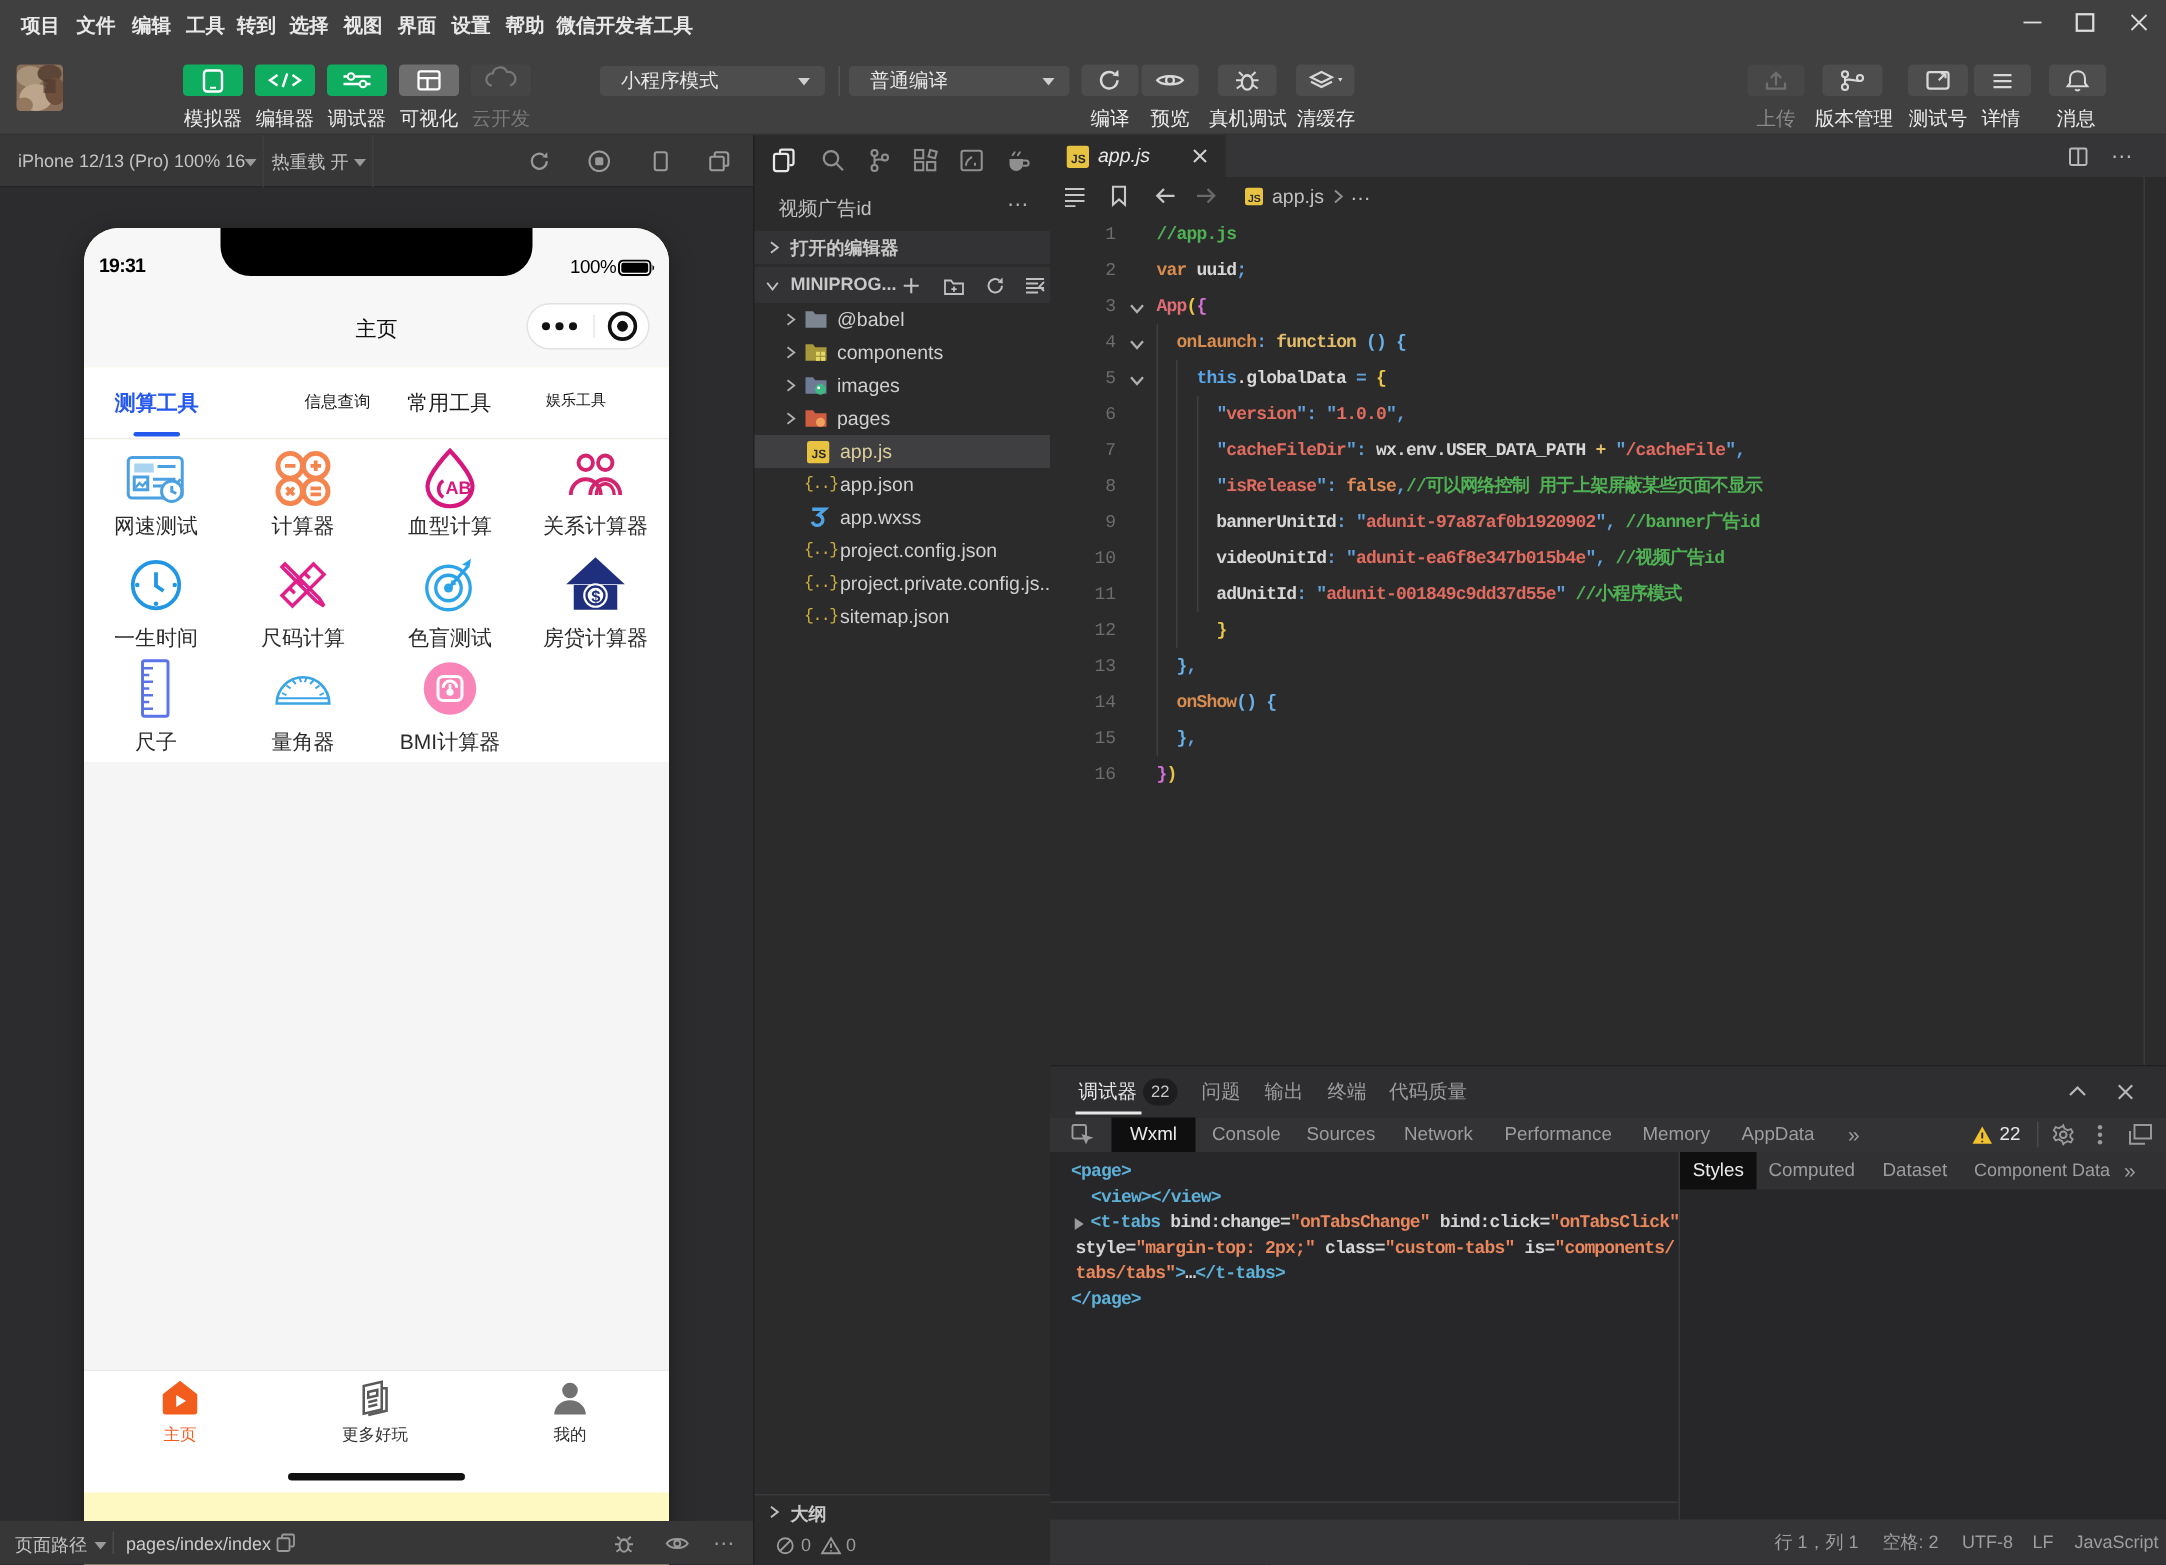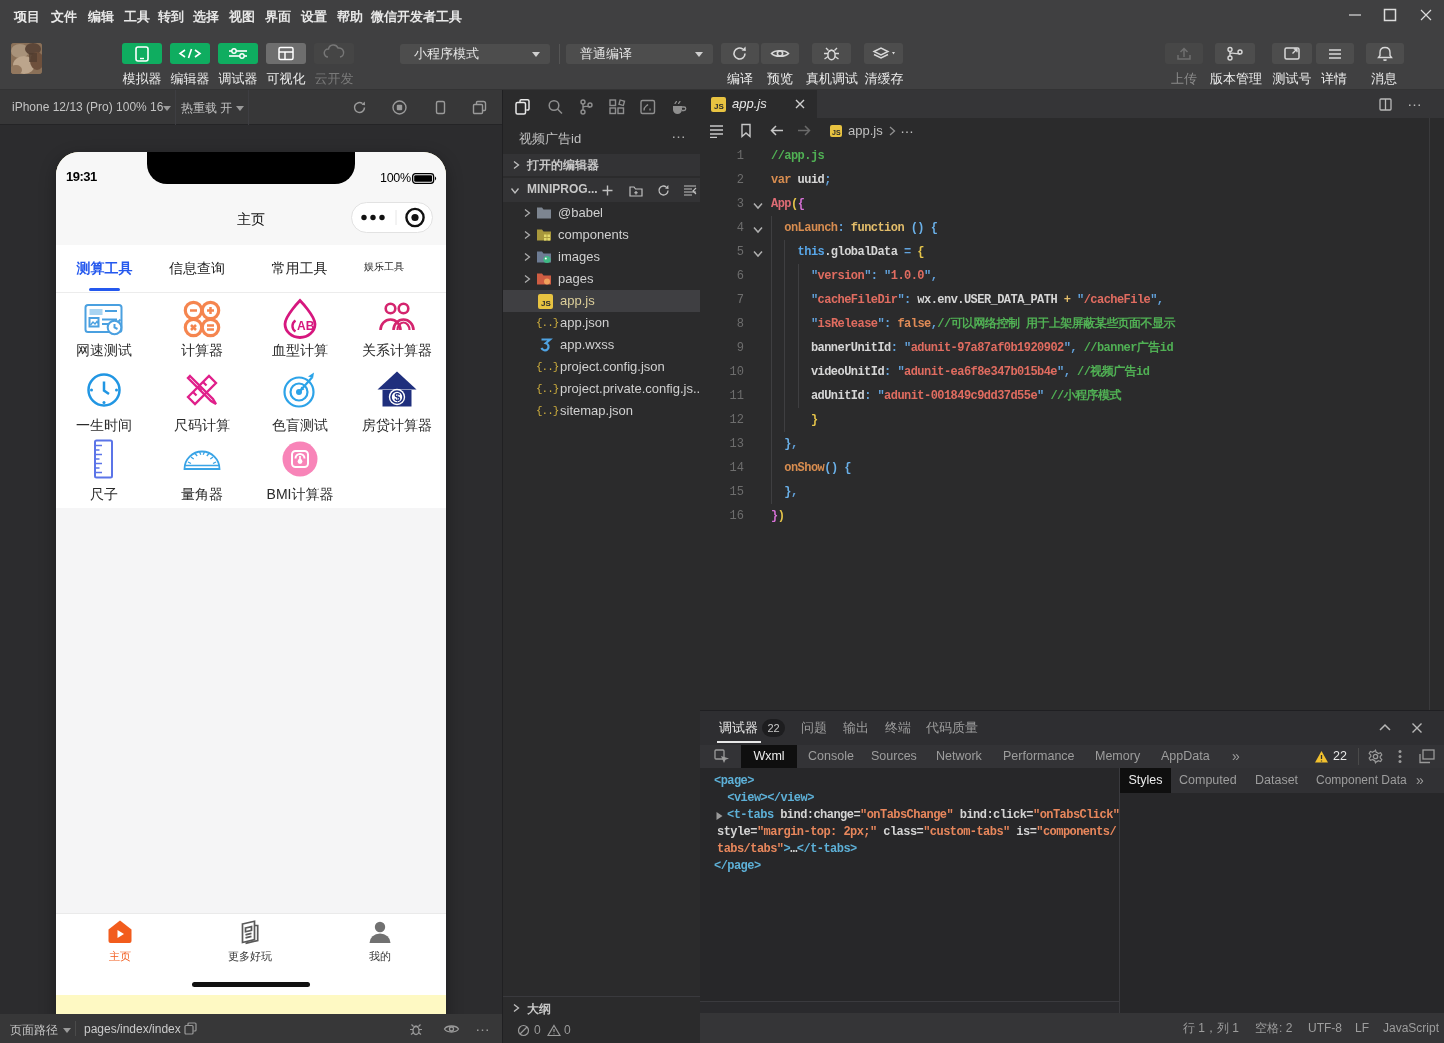--- a/index.html
+++ b/index.html
@@ -211,21 +211,21 @@
           <circle cx="22" cy="15.5" r="2.7" fill="#111"></circle>
           <circle cx="31" cy="15.5" r="2.7" fill="#111"></circle>
         <line x1="45" y1="8" x2="45" y2="23" stroke="#e6e6e6" stroke-width="1"></line>
         <circle cx="64" cy="15.5" r="8.6" fill="none" stroke="#111" stroke-width="2.4"></circle>
           <circle cx="64" cy="15.5" r="3.6" fill="#111"></circle>
       </svg>
     </div>
 
     <div style="position:absolute;left:0;top:93px;width:390px;height:48px;background:#fff;border-bottom:1px solid #ececec"></div>
     <span style="position:absolute;left:16px;top:108px;width:65px;text-align:center;font-size:14px;color:#2458ee;font-weight:bold">测算工具</span>
-    <span style="position:absolute;left:113px;top:108px;width:65px;text-align:left;font-size:14px;color:#1b1b1b">信息查询</span>
+    <span style="position:absolute;left:126px;top:108px;width:65px;text-align:right;font-size:11px;color:#1b1b1b">信息查询</span>
     <span style="position:absolute;left:211px;top:108px;width:65px;text-align:center;font-size:14px;color:#1b1b1b">常用工具</span>
     <span style="position:absolute;left:308px;top:108px;width:65px;text-align:left;font-size:10px;color:#1b1b1b">娱乐工具</span>
     <div style="position:absolute;left:33px;top:136px;width:31px;height:3px;border-radius:2px;background:#2458ee"></div>
 
     <div id="grid" style="position:absolute;left:0;top:141px;width:390px;height:215px;background:#fff">
 
       <svg style="position:absolute;left:26px;top:4px" width="44" height="44" viewBox="0 0 44 44">
           <g fill="none" stroke="#4aa0e0" stroke-width="2">
             <rect x="3.5" y="8" width="36" height="27" rx="2.5"></rect>
             <rect x="7.5" y="12" width="13" height="6" fill="#a8d4f2" stroke="none"></rect>

